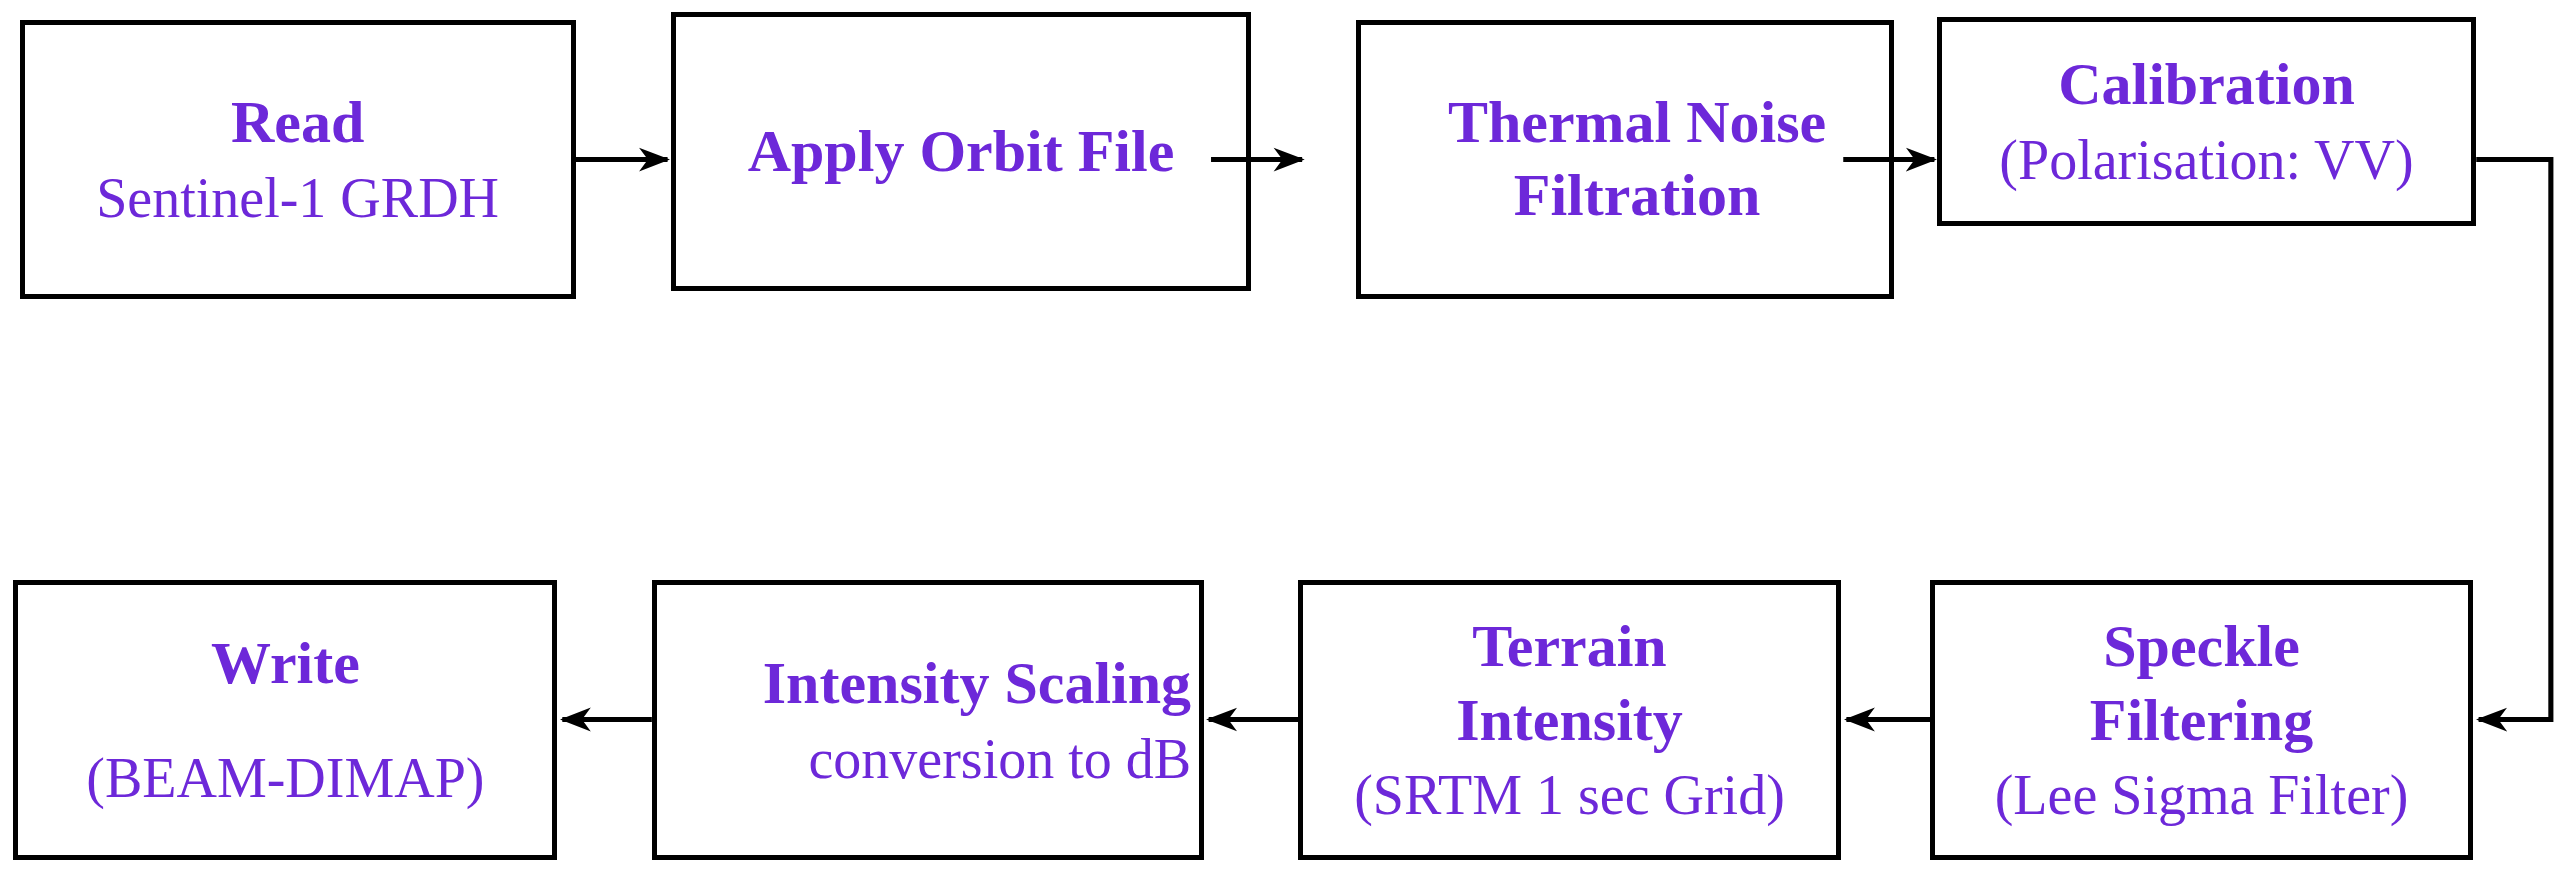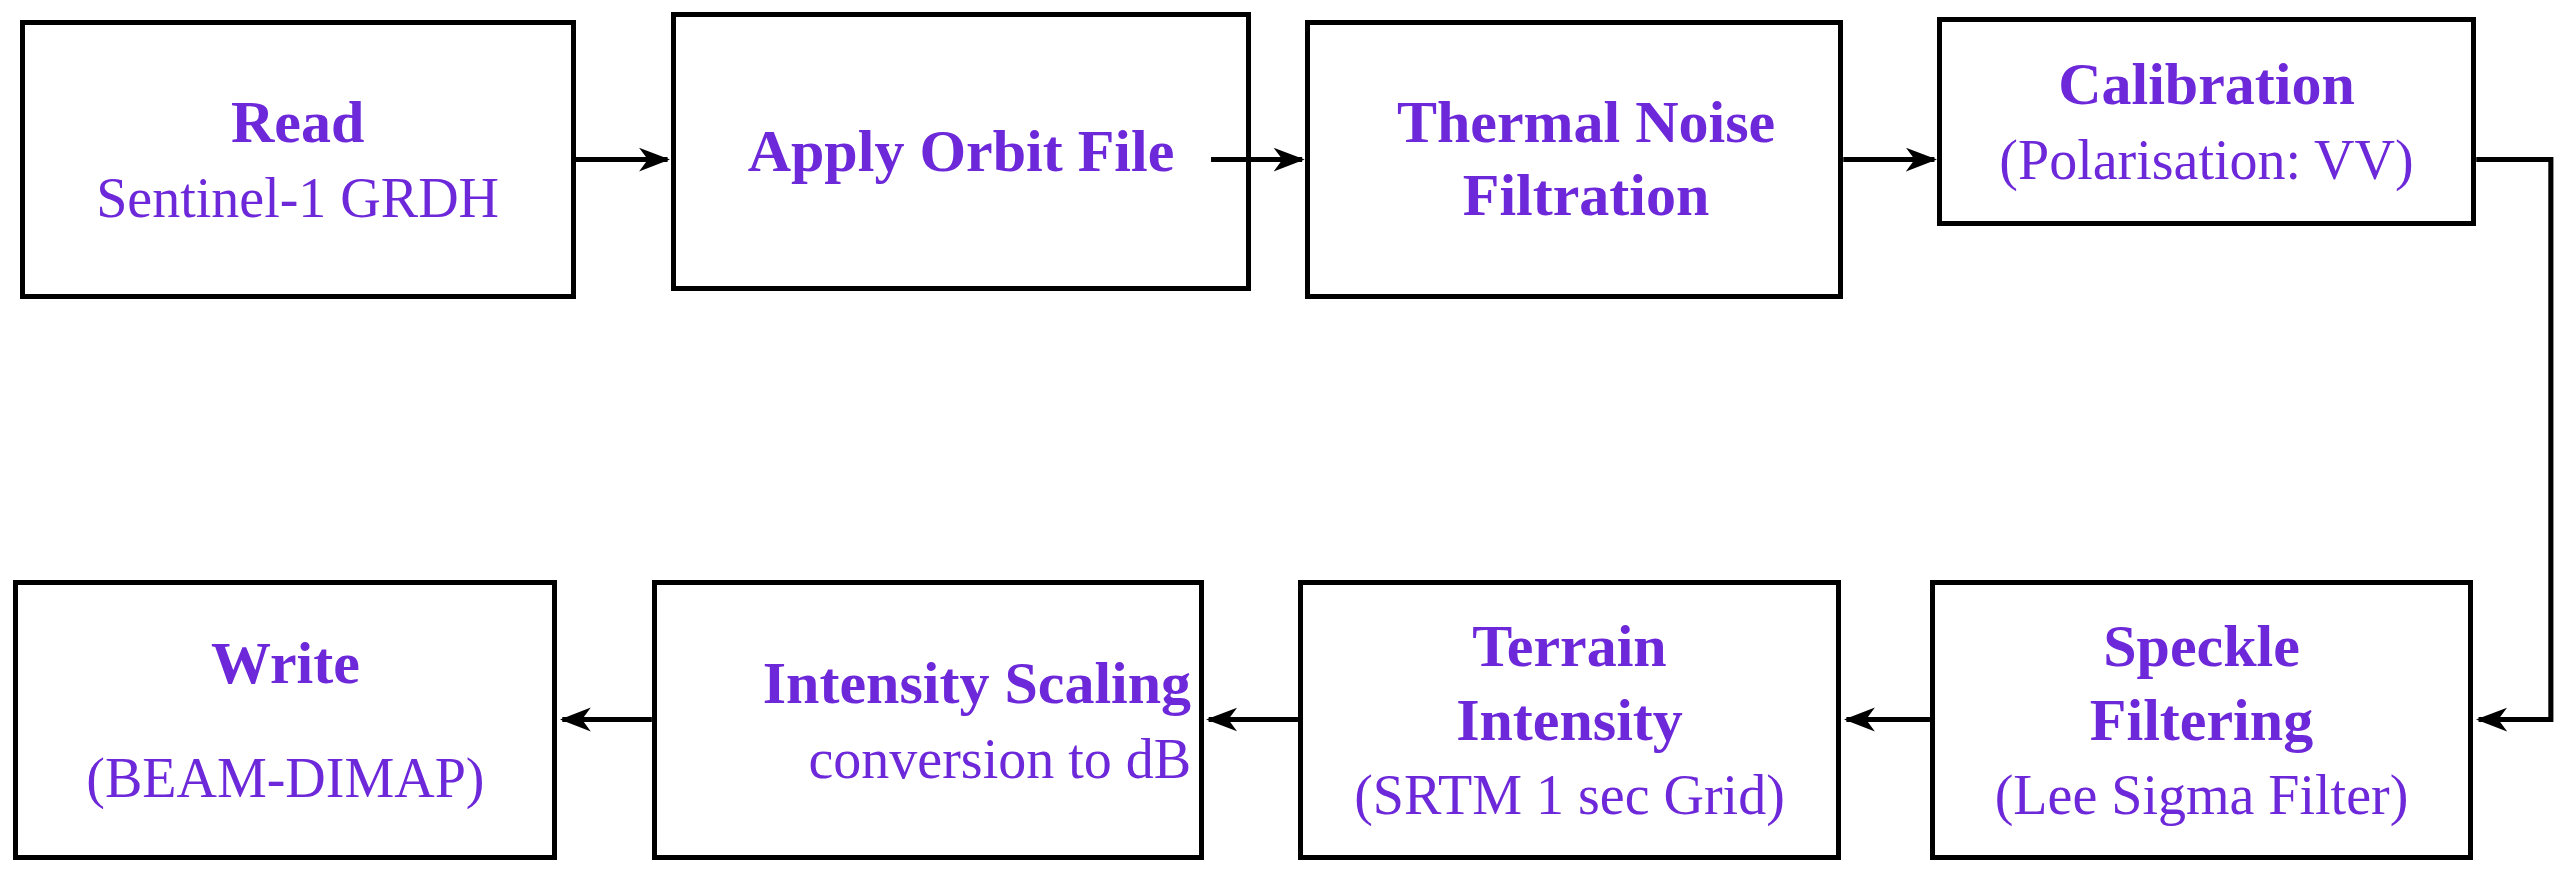--- a/index.html
+++ b/index.html
@@ -75,21 +75,21 @@
   </div>
 
   <div class="flow-box" style="left:671px; top:12px; width:580px; height:279px;">
     <span class="box-title">
       <span class="title-line">Apply Orbit File</span>
 
     </span>
 
   </div>
 
-  <div class="flow-box" style="left:1305px; top:19.6px; width:538px; height:279px;padding-left:32px;">
+  <div class="flow-box" style="left:1356px; top:19.6px; width:538px; height:279px;padding-left:32px;">
     <span class="box-title">
       <span class="title-line">Thermal Noise</span>
       <span class="title-line">Filtration</span>
     </span>
 
   </div>
 
   <div class="flow-box" style="left:1937px; top:17px; width:539px; height:209px;">
     <span class="box-title">
       <span class="title-line">Calibration</span>

